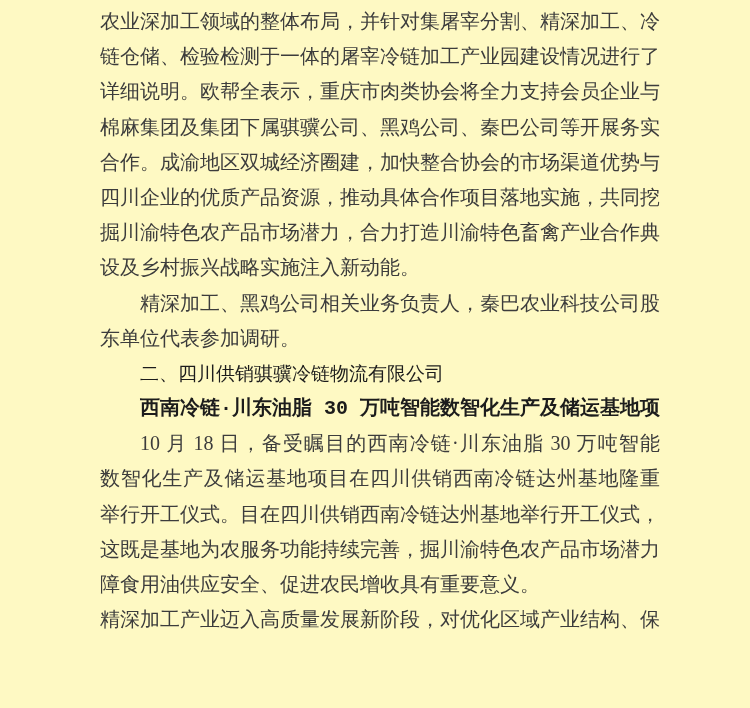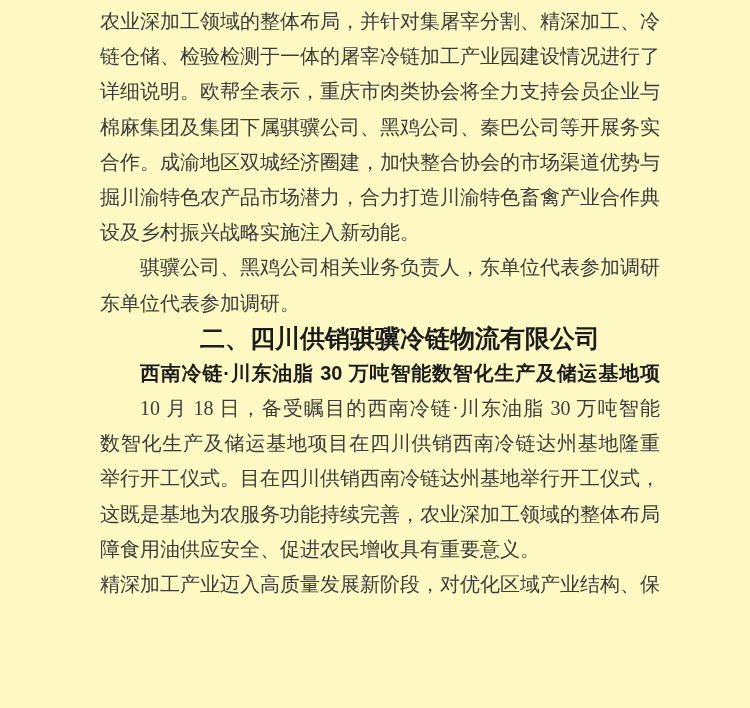--- a/index.html
+++ b/index.html
@@ -28,27 +28,26 @@
     overflow: visible;
   }
   .line.body {
     font-family: "Liberation Serif", "DejaVu Serif", serif;
     font-size: 20px;
     color: #3c3c3c;
     font-weight: normal;
   }
   .line.section-heading {
     font-family: "Liberation Sans", "DejaVu Sans", sans-serif;
-    font-size: 25px;
+    font-size: 19px;
     color: #1c1c1c;
-    font-weight: bold;
-    text-align: center;
+    font-weight: normal;
   }
   .line.sub-heading {
-    font-family: Liberation Sans, sans-serif;
+    font-family: Liberation Mono, monospace;
     font-size: 20px;
     color: #1c1c1c;
     font-weight: bold;
   }
   .line.indent {
     padding-left: 40px;
     width: 520px;
   }
   .line.full {
     white-space: normal;
@@ -60,35 +59,36 @@
 <body>
 
 <div class="page">
   <div class="text-block" id="text-block">
       <div>
         <div class="line body full">农业深加工领域的整体布局，并针对集屠宰分割、精深加工、冷</div>
         <div class="line body full">链仓储、检验检测于一体的屠宰冷链加工产业园建设情况进行了</div>
         <div class="line body full">详细说明。欧帮全表示，重庆市肉类协会将全力支持会员企业与</div>
         <div class="line body full">棉麻集团及集团下属骐骥公司、黑鸡公司、秦巴公司等开展务实</div>
         <div class="line body full">合作。成渝地区双城经济圈建，加快整合协会的市场渠道优势与</div>
+        <div class="line body full">四川企业的优质产品资源，推动具体合作项目落地实施，共同挖</div>
         <div class="line body full">掘川渝特色农产品市场潜力，合力打造川渝特色畜禽产业合作典</div>
         <div class="line body">设及乡村振兴战略实施注入新动能。</div>
       </div>
       <div>
-        <div class="line body indent full">骐骥公司、黑鸡公司相关业务负责人，东单位代表参加调研</div>
+        <div class="line body indent full">精深加工、黑鸡公司相关业务负责人，秦巴农业科技公司股</div>
         <div class="line body">东单位代表参加调研。</div>
       </div>
       <div>
         <div class="line section-heading indent">二、四川供销骐骥冷链物流有限公司</div>
       </div>
       <div>
         <div class="line sub-heading indent full">西南冷链·川东油脂 30 万吨智能数智化生产及储运基地项</div>
       </div>
       <div>
         <div class="line body indent full">10 月 18 日，备受瞩目的西南冷链·川东油脂 30 万吨智能</div>
         <div class="line body full">数智化生产及储运基地项目在四川供销西南冷链达州基地隆重</div>
         <div class="line body full">举行开工仪式。目在四川供销西南冷链达州基地举行开工仪式，</div>
-        <div class="line body full">这既是基地为农服务功能持续完善，农业深加工领域的整体布局</div>
+        <div class="line body full">这既是基地为农服务功能持续完善，掘川渝特色农产品市场潜力</div>
         <div class="line body">障食用油供应安全、促进农民增收具有重要意义。</div>
         <div class="line body full">精深加工产业迈入高质量发展新阶段，对优化区域产业结构、保</div>
       </div>
     </div>
 </div>
 
 </body></html>

